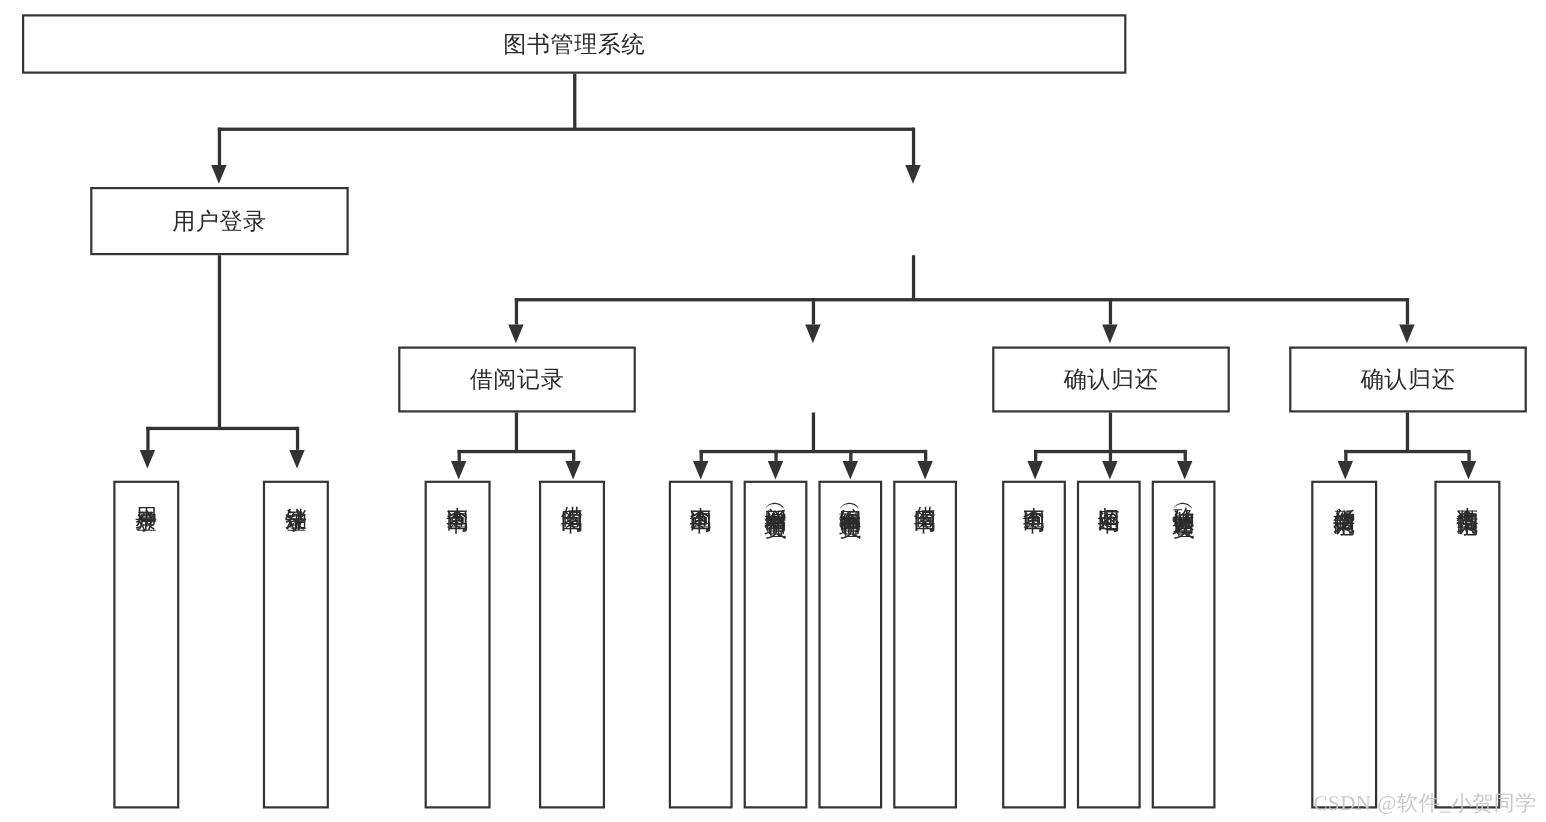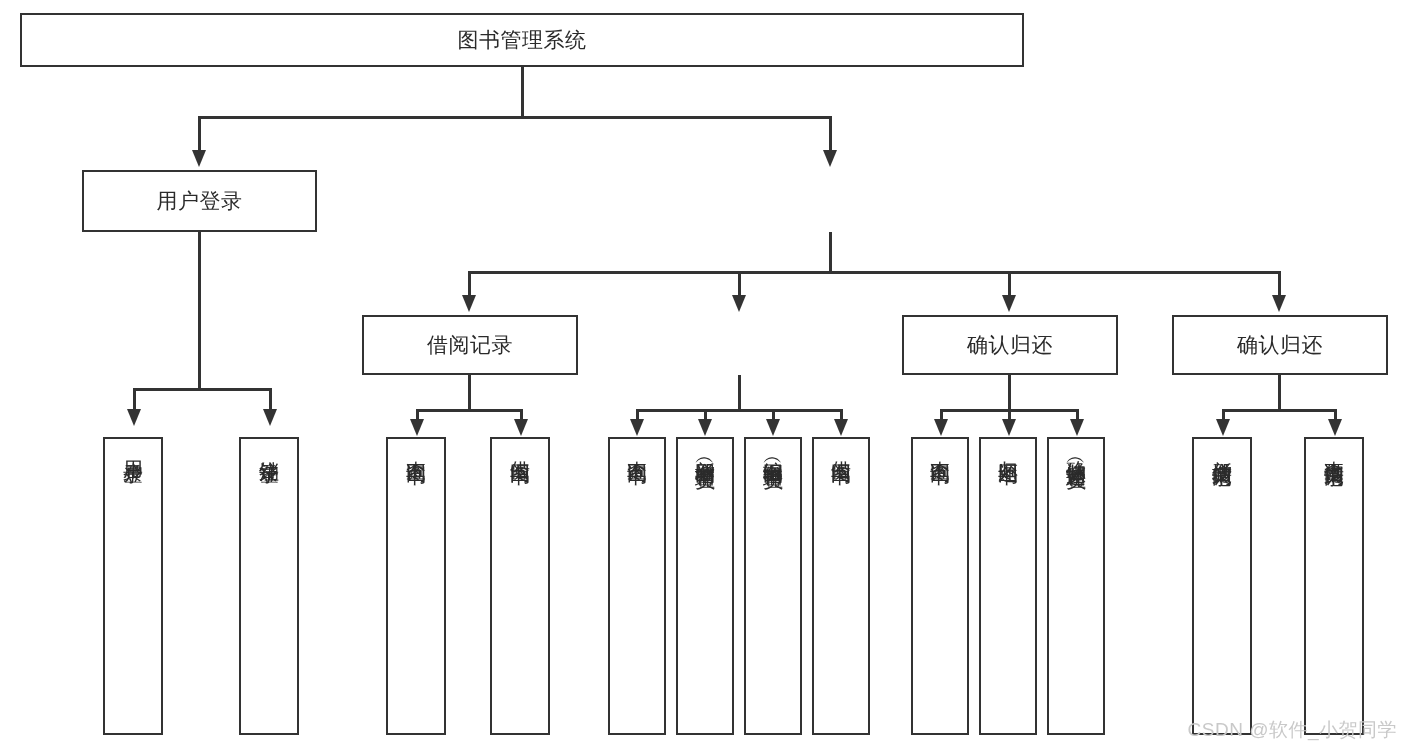--- a/index.html
+++ b/index.html
@@ -76,21 +76,21 @@
   
   #watermark {
     position: absolute;
     right: 8px;
     bottom: 4px;
     font-size: 19px;
     color: #c9c9c9;
     white-space: nowrap;
     letter-spacing: 0.5px;
     pointer-events: none;
-    font-family: Liberation Sans, sans-serif;
+    font-family: Liberation Serif, serif;
   }
 </style>
 </head>
 <body>
 
 <div id="canvas">
 
   <div class="node root" style="left:20px; top:13px; width:1004px; height:54px;">
     <span class="label">图书管理系统</span>
   </div>

